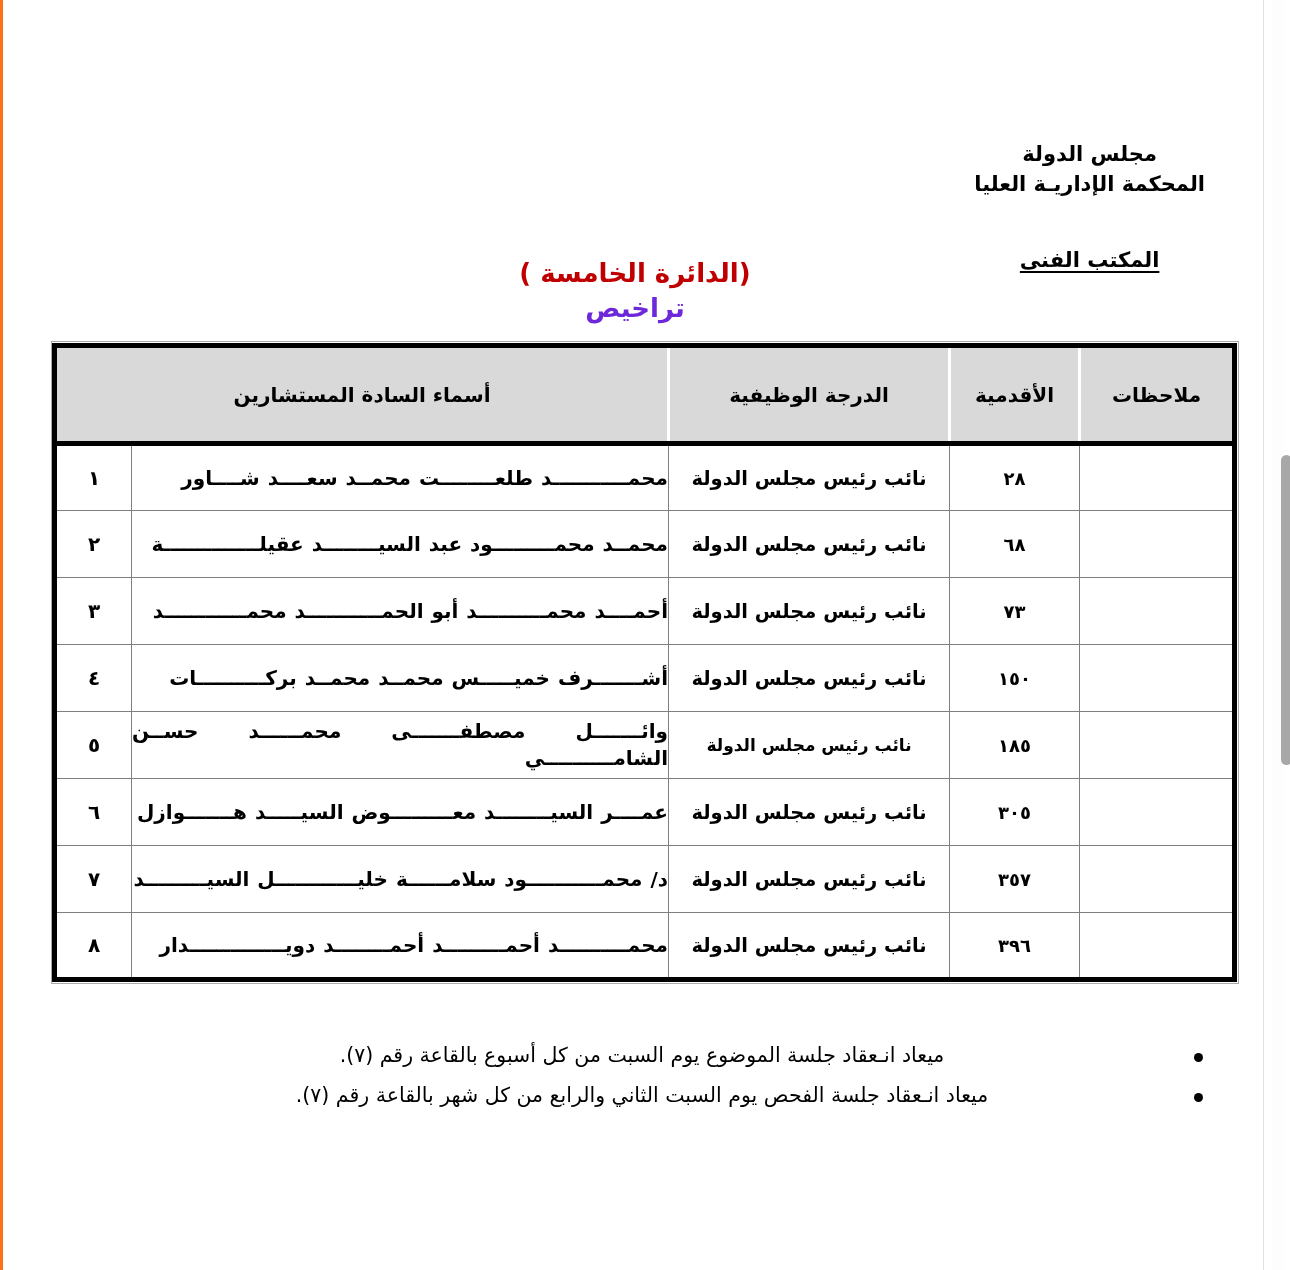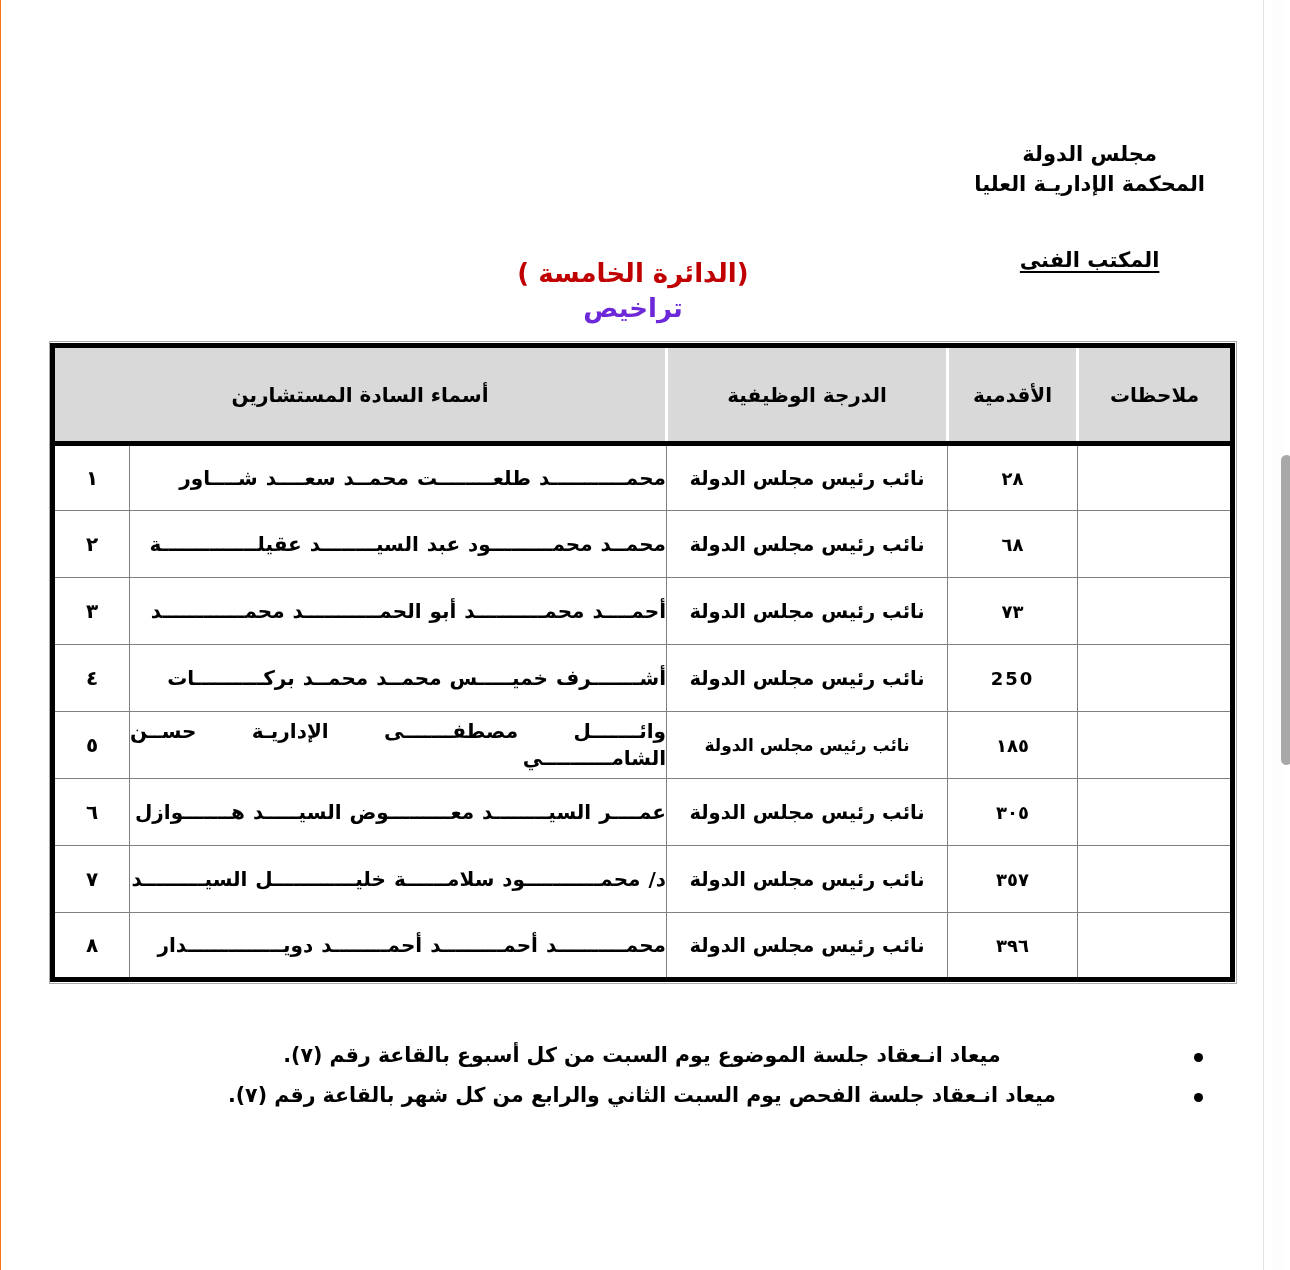--- a/index.html
+++ b/index.html
@@ -16,21 +16,21 @@
     font-family: "DejaVu Sans", "Liberation Sans", sans-serif;
   }
 
   
   .page-viewport {
     position: absolute;
     left: 0; top: 0;
     width: 1264px;
     height: 1270px;
     background: #ffffff;
-    border-left: 1px solid #f97316;
+    border-left: 3px solid #f97316;
     border-right: 1px solid #e2e2e6;
     box-sizing: border-box;
     overflow: hidden;
   }
   .scroll-gutter {
     position: absolute;
     right: 0; top: 0;
     width: 26px;
     height: 1270px;
     background: #ffffff;
@@ -176,21 +176,21 @@
     top: 1036px;
     width: 1100px;
     list-style: none;
     margin: 0;
     padding: 0;
     text-align: center;
   }
   .notes li {
     position: relative;
     font-size: 20.5px;
-    font-weight: bold;
+    font-weight: normal;
     color: #000000;
     line-height: 1.95;
     padding-right: 30px;
     white-space: nowrap;
     direction: rtl;
   }
   .notes li::before {
     content: "";
     position: absolute;
     right: 4px;
@@ -262,34 +262,34 @@
             <td class="c-seniority">٧٣</td>
             <td class="c-grade">نائب رئيس مجلس الدولة</td>
             <td class="c-name">
                 <span class="nm">أحمــــد محمــــــــــد أبو الحمـــــــــــد محمــــــــــــد</span>
               </td>
             <td class="c-num edge-left">٣</td>
           </tr>
 
           <tr class="body-row">
             <td class="c-notes edge-right"></td>
-            <td class="c-seniority">250</td>
+            <td class="c-seniority">١٥٠</td>
             <td class="c-grade">نائب رئيس مجلس الدولة</td>
             <td class="c-name">
                 <span class="nm">أشـــــــرف خميـــــس محمــد محمــد بركــــــــــات</span>
               </td>
             <td class="c-num edge-left">٤</td>
           </tr>
 
           <tr class="body-row">
             <td class="c-notes edge-right"></td>
             <td class="c-seniority">١٨٥</td>
             <td class="c-grade small">نائب رئيس مجلس الدولة</td>
             <td class="c-name">
-                <span class="nm">وائـــــــل مصطفـــــــى الإداريـة حســن الشامــــــــــي</span>
+                <span class="nm">وائـــــــل مصطفـــــــى محمــــــد حســن الشامــــــــــي</span>
               </td>
             <td class="c-num edge-left">٥</td>
           </tr>
 
           <tr class="body-row">
             <td class="c-notes edge-right"></td>
             <td class="c-seniority">٣٠٥</td>
             <td class="c-grade">نائب رئيس مجلس الدولة</td>
             <td class="c-name">
                 <span class="nm">عمــــر السيــــــــد معـــــــــوض السيـــــد هـــــــوازل</span>

